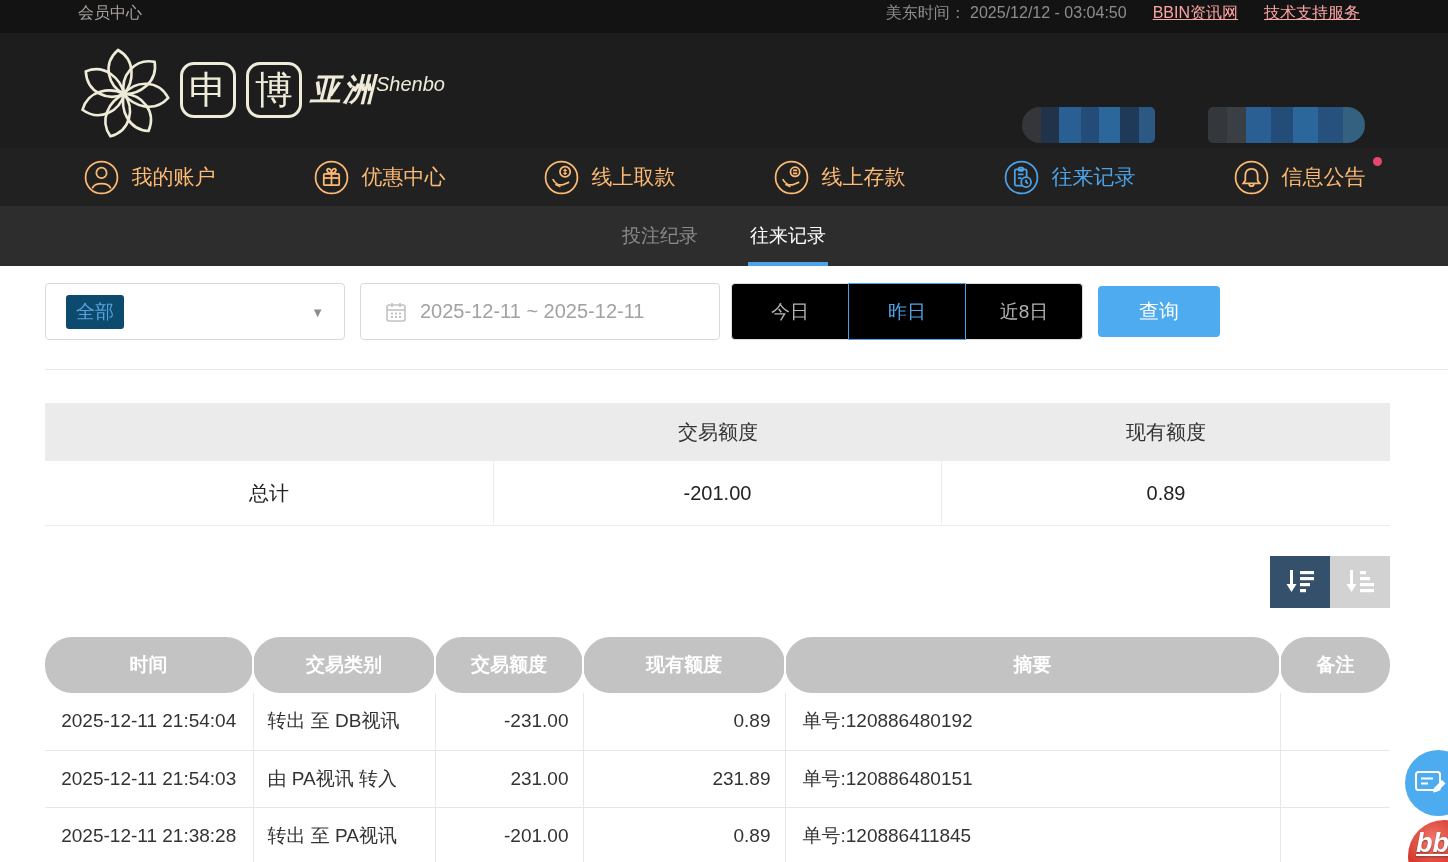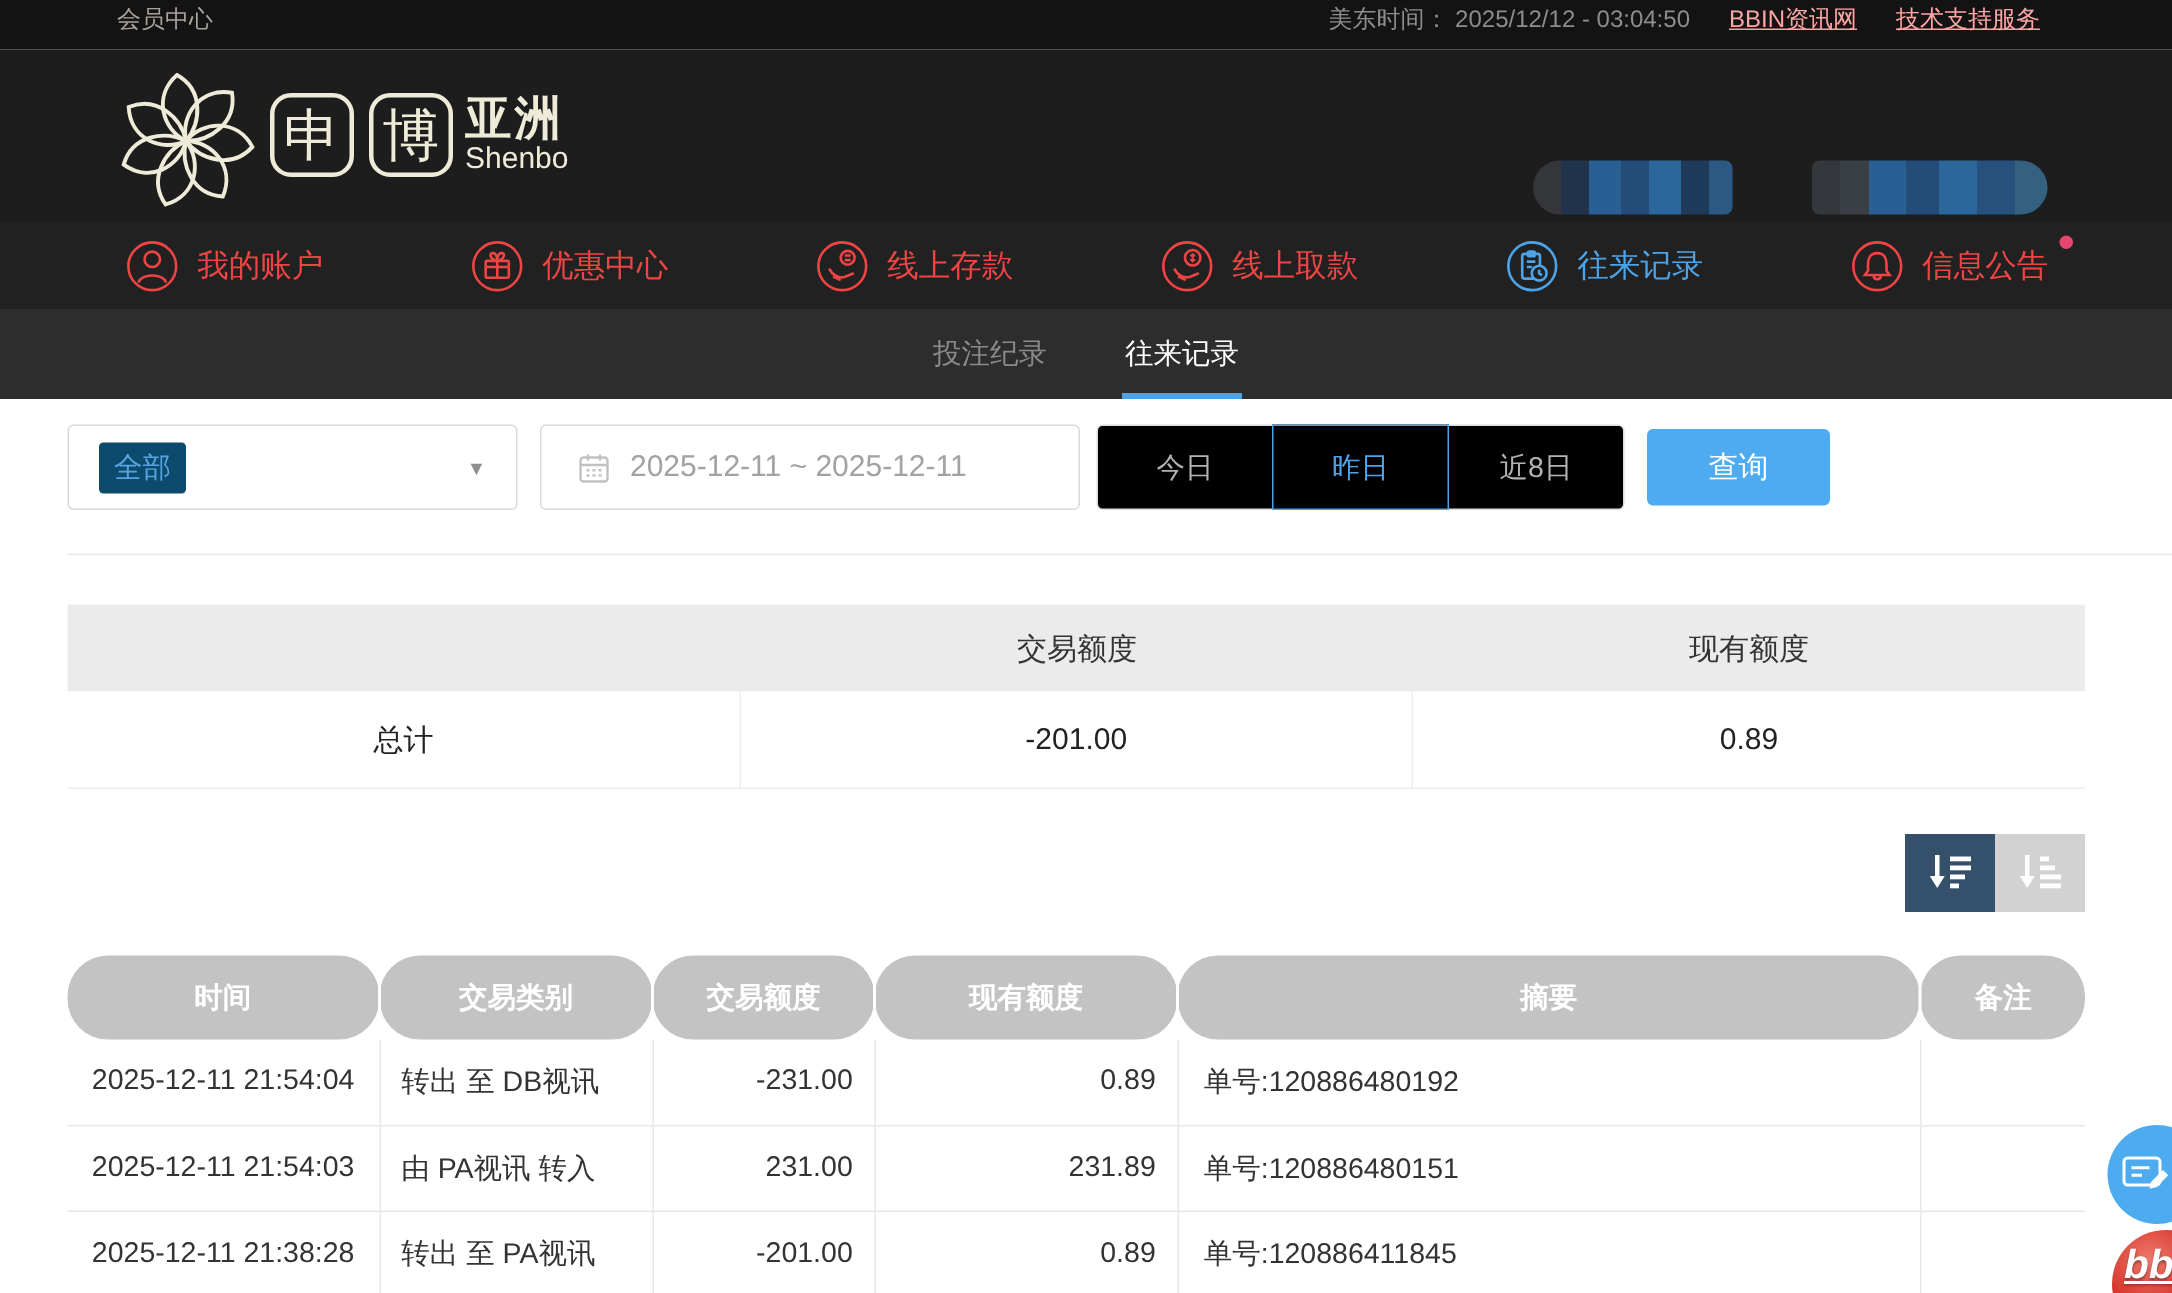--- a/index.html
+++ b/index.html
@@ -15,34 +15,34 @@
   .est-time { color:#8d8d8d; font-size:16px; }
   .top-link { color:#fca5a5; font-size:16px; text-decoration:underline; cursor:pointer; }
 
   
   .header { position:absolute; top:33px; left:0; width:100%; height:115px; background:#1d1d1d; }
   .brand { position:absolute; left:72px; top:5px; display:flex; align-items:center; color:#eeebd8; }
   .brand svg.flower { width:104px; height:104px; }
   .brand-boxes { display:flex; gap:10px; margin-left:4px; }
   .brand-box { width:56px; height:56px; border:3px solid #eeebd8; border-radius:14px;
                display:flex; align-items:center; justify-content:center; font-size:38px; }
-  .brand-region { margin-left:8px; display:flex; flex-direction:column; line-height:1.05; }
+  .brand-region { margin-left:8px; display:flex; flex-direction:row; line-height:1.05;font-style:italic; }
   .brand-zh { font-size:31px; font-weight:bold; letter-spacing:2px; }
   .brand-en { font-size:20px; }
   .blur-block { position:absolute; top:74px; height:36px; }
   .blur-1 { left:1022px; width:133px; border-radius:18px 5px 5px 18px;
     background:linear-gradient(90deg,#35363a 0 14%,#20334a 14% 28%,#2a5f94 28% 44%,#234d78 44% 58%,#2c679c 58% 74%,#1e3a58 74% 88%,#2b5984 88% 100%); }
   .blur-2 { left:1208px; width:157px; border-radius:5px 18px 18px 5px;
     background:linear-gradient(90deg,#34383d 0 12%,#3a3f45 12% 24%,#2a5f94 24% 40%,#234d78 40% 54%,#2c679c 54% 70%,#27517d 70% 86%,#33617f 86% 100%); }
 
   
   .nav { position:absolute; top:148px; left:0; width:100%; height:58px; background:#212121;
          display:flex; align-items:center; padding:0 34px; }
   .nav-item { flex:1; display:flex; align-items:center; justify-content:center; gap:12px;
-              color:#ef4444; font-size:21px; cursor:pointer; position:relative; height:100%; }
+              color:#fdba74; font-size:21px; cursor:pointer; position:relative; height:100%; }
   .nav-item svg { width:37px; height:37px; flex:0 0 auto; }
   .nav-item.active { color:#4da3e8; }
   .nav-label { position:relative; }
   .nav-badge { position:absolute; top:-6px; right:-16px; width:9px; height:9px; border-radius:50%; background:#e8476d; }
 
   
   .subtabs { position:absolute; top:206px; left:0; width:100%; height:60px; background:#2d2d2d;
              display:flex; align-items:stretch; justify-content:center; gap:48px; }
   .subtab { color:#8a8a8a; font-size:19px; display:flex; align-items:center; cursor:pointer; position:relative; padding:0 2px; }
   .subtab.active { color:#ffffff; }
@@ -165,36 +165,36 @@
           <rect x="10.5" y="14.5" width="15" height="11" rx="1"></rect>
         <line x1="18" y1="14.5" x2="18" y2="25.5"></line>
           <line x1="10.5" y1="18.5" x2="25.5" y2="18.5"></line>
         <path d="M18 14.5 C 13 13.5 12.5 9 15.5 9.5 C 18 10 18 14.5 18 14.5 C 18 14.5 18 10 20.5 9.5 C 23.5 9 23 13.5 18 14.5 Z"></path>
       </svg>
       <span class="nav-label">优惠中心</span>
     </div>
     <div class="nav-item">
       <svg viewBox="0 0 36 36" fill="none" stroke="currentColor" stroke-width="1.7">
         <circle cx="18" cy="18" r="15.5"></circle>
+          <circle cx="21.5" cy="12.5" r="5"></circle>
+        <path d="M21.5 9.5 v6 M19.8 11 h3.4 M19.8 14 h3.4" stroke-width="1.3"></path>
+        <path d="M9.5 19.5 c 2 4 6 6.5 10 5.5 l 6 -2.5"></path>
+          <path d="M12 24.5 l 5 2.5"></path>
+      </svg>
+      <span class="nav-label">线上取款</span>
+    </div>
+    <div class="nav-item">
+      <svg viewBox="0 0 36 36" fill="none" stroke="currentColor" stroke-width="1.7">
+        <circle cx="18" cy="18" r="15.5"></circle>
           <circle cx="21.5" cy="12.5" r="4.5"></circle>
         <path d="M19.5 11 h4 M19.5 14 h4"></path>
         <path d="M9.5 19.5 c 2 4 6 6.5 10 5.5 l 6 -2.5"></path>
           <path d="M12 24.5 l 5 2.5"></path>
       </svg>
       <span class="nav-label">线上存款</span>
-    </div>
-    <div class="nav-item">
-      <svg viewBox="0 0 36 36" fill="none" stroke="currentColor" stroke-width="1.7">
-        <circle cx="18" cy="18" r="15.5"></circle>
-          <circle cx="21.5" cy="12.5" r="5"></circle>
-        <path d="M21.5 9.5 v6 M19.8 11 h3.4 M19.8 14 h3.4" stroke-width="1.3"></path>
-        <path d="M9.5 19.5 c 2 4 6 6.5 10 5.5 l 6 -2.5"></path>
-          <path d="M12 24.5 l 5 2.5"></path>
-      </svg>
-      <span class="nav-label">线上取款</span>
     </div>
     <div class="nav-item active">
       <svg viewBox="0 0 36 36" fill="none" stroke="currentColor" stroke-width="1.7">
         <circle cx="18" cy="18" r="15.5"></circle>
         <rect x="11.5" y="10" width="11.5" height="16" rx="1.5"></rect>
         <rect x="15.2" y="8.5" width="4.5" height="3" rx="1"></rect>
         <path d="M14.5 15 h5.5 M14.5 18.5 h3.5"></path>
         <circle cx="22.5" cy="22.5" r="4.8" fill="#212121"></circle>
         <path d="M22.5 20.3 v2.3 l1.8 1.3"></path>
       </svg>

